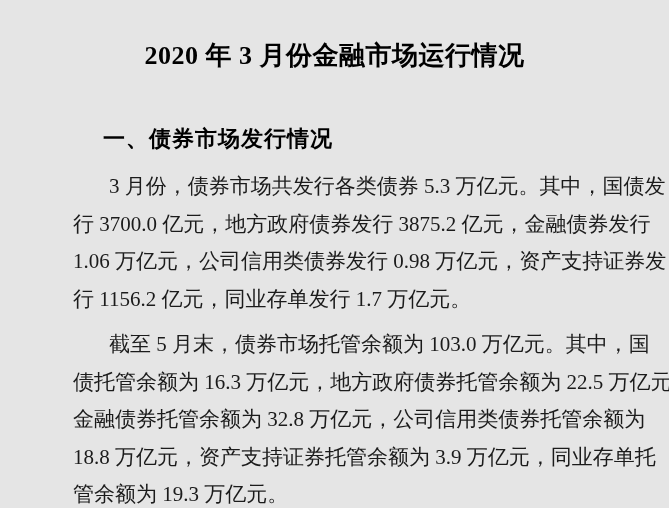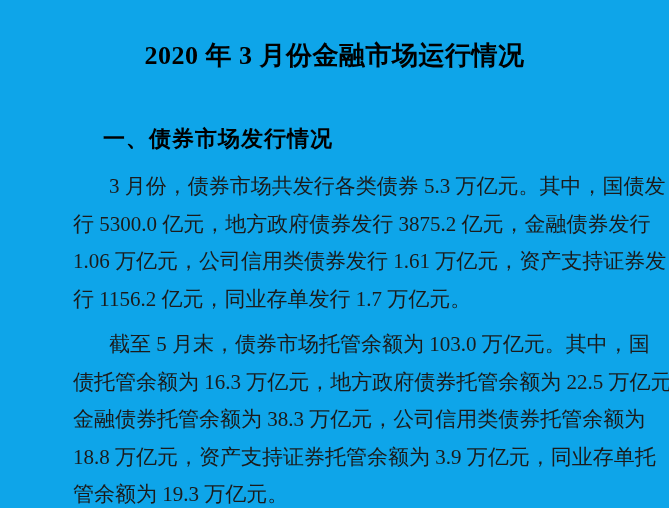--- a/index.html
+++ b/index.html
@@ -1,21 +1,21 @@
 <!DOCTYPE html>
 <html lang="zh"><head>
 <meta charset="utf-8">
 <style>
   html, body { margin: 0; padding: 0; background: #ffffff; }
 
   .page {
     position: relative;
     width: 669px;
     height: 508px;
-    background: #0ea5e9;
+    background: #e5e5e5;
     overflow: hidden;
     color: #1b1b1b;
     font-family: "Liberation Serif", "DejaVu Serif", serif;
   }
 
   .doc-title {
     margin: 0;
     padding-top: 36px;
     height: 40px;
     line-height: 40px;
@@ -68,27 +68,27 @@
 <div class="page">
 
   <h1 class="doc-title">2020 年 3 月份金融市场运行情况</h1>
 
   <h2 class="section-heading">一、债券市场发行情况</h2>
 
   <div class="paragraphs">
 
     <div class="para">
       <div class="line indent">3 月份，债券市场共发行各类债券 5.3 万亿元。其中，国债发</div>
-      <div class="line">行 5300.0 亿元，地方政府债券发行 3875.2 亿元，金融债券发行</div>
-      <div class="line">1.06 万亿元，公司信用类债券发行 1.61 万亿元，资产支持证券发</div>
+      <div class="line">行 3700.0 亿元，地方政府债券发行 3875.2 亿元，金融债券发行</div>
+      <div class="line">1.06 万亿元，公司信用类债券发行 0.98 万亿元，资产支持证券发</div>
       <div class="line last">行 1156.2 亿元，同业存单发行 1.7 万亿元。</div>
     </div>
 
     <div class="para">
       <div class="line indent">截至 5 月末，债券市场托管余额为 103.0 万亿元。其中，国</div>
       <div class="line">债托管余额为 16.3 万亿元，地方政府债券托管余额为 22.5 万亿元，</div>
-      <div class="line">金融债券托管余额为 38.3 万亿元，公司信用类债券托管余额为</div>
+      <div class="line">金融债券托管余额为 32.8 万亿元，公司信用类债券托管余额为</div>
       <div class="line">18.8 万亿元，资产支持证券托管余额为 3.9 万亿元，同业存单托</div>
       <div class="line last">管余额为 19.3 万亿元。</div>
     </div>
 
   </div>
 </div>
 
 </body></html>

